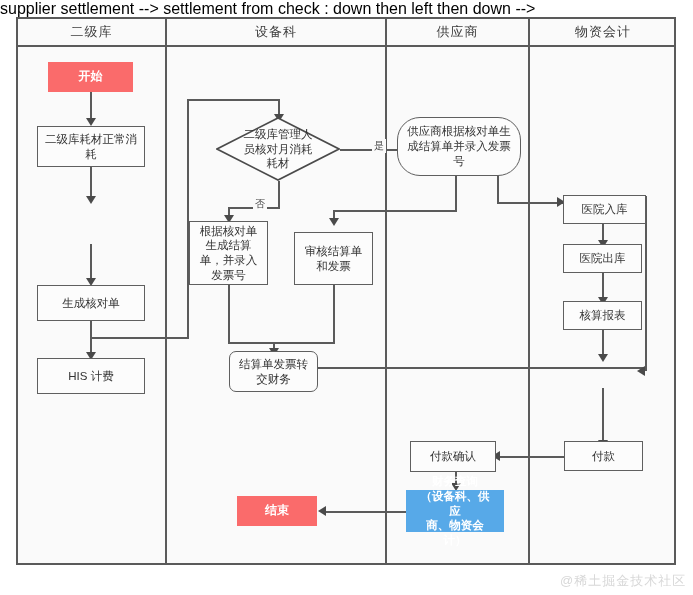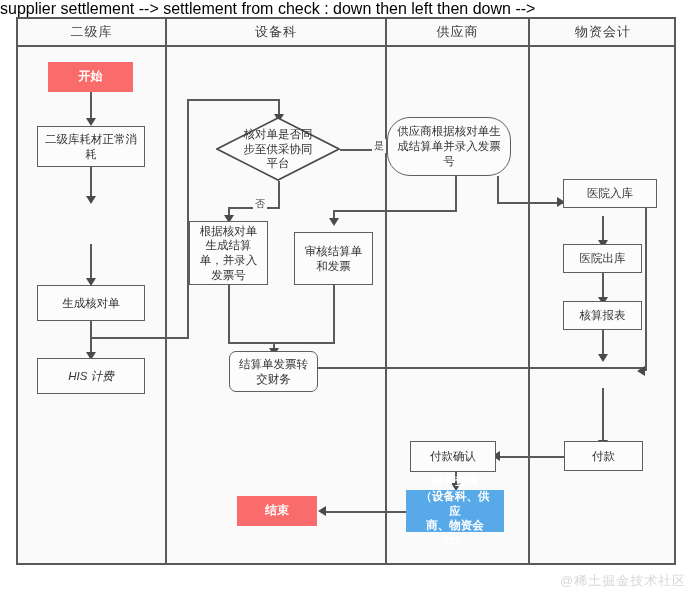--- a/index.html
+++ b/index.html
@@ -167,51 +167,51 @@
 
   <div class="node proc" style="left:37px;top:126px;width:108px;height:41px;">
     <span>二级库耗材正常消耗</span>
   </div>
 
 
   <div class="node proc" style="left:37px;top:285px;width:108px;height:36px;">
     <span>生成核对单</span>
   </div>
 
-  <div class="node proc" style="left:37px;top:358px;width:108px;height:36px;font-style:italic;">
+  <div class="node proc" style="left:37px;top:358px;width:108px;height:36px;">
     <span>HIS 计费</span>
   </div>
 
   
   <div class="dia-wrap" style="left:216px;top:117px;width:124px;height:64px;">
     <svg width="124" height="64" viewBox="0 0 124 64">
       <polygon points="62,1 123,32 62,63 1,32" fill="#fcfcfc" stroke="#4a4a4a" stroke-width="1.6"></polygon>
     </svg>
     <div class="dia-txt">
-      <span>核对单是否同步至供采协同平台</span>
+      <span>二级库管理人员核对月消耗耗材</span>
     </div>
   </div>
 
   <div class="node proc" style="left:189px;top:221px;width:79px;height:64px;">
     <span>根据核对单生成结算单，并录入发票号</span>
   </div>
 
   <div class="node proc" style="left:294px;top:232px;width:79px;height:53px;">
     <span>审核结算单和发票</span>
   </div>
 
   <div class="node proc" style="left:229px;top:351px;width:89px;height:41px;border-radius:7px;">
     <span>结算单发票转交财务</span>
   </div>
 
-  <div class="node proc" style="left:387px;top:117px;width:124px;height:59px;border-radius:23px;">
+  <div class="node proc" style="left:397px;top:117px;width:124px;height:59px;border-radius:23px;">
     <span>供应商根据核对单生成结算单并录入发票号</span>
   </div>
 
-  <div class="node proc" style="left:563px;top:179px;width:94px;height:29px;">
+  <div class="node proc" style="left:563px;top:195px;width:83px;height:29px;">
     <span>医院入库</span>
   </div>
 
   <div class="node proc" style="left:563px;top:244px;width:79px;height:29px;">
     <span>医院出库</span>
   </div>
 
   <div class="node proc" style="left:563px;top:301px;width:79px;height:29px;">
     <span>核算报表</span>
   </div>

